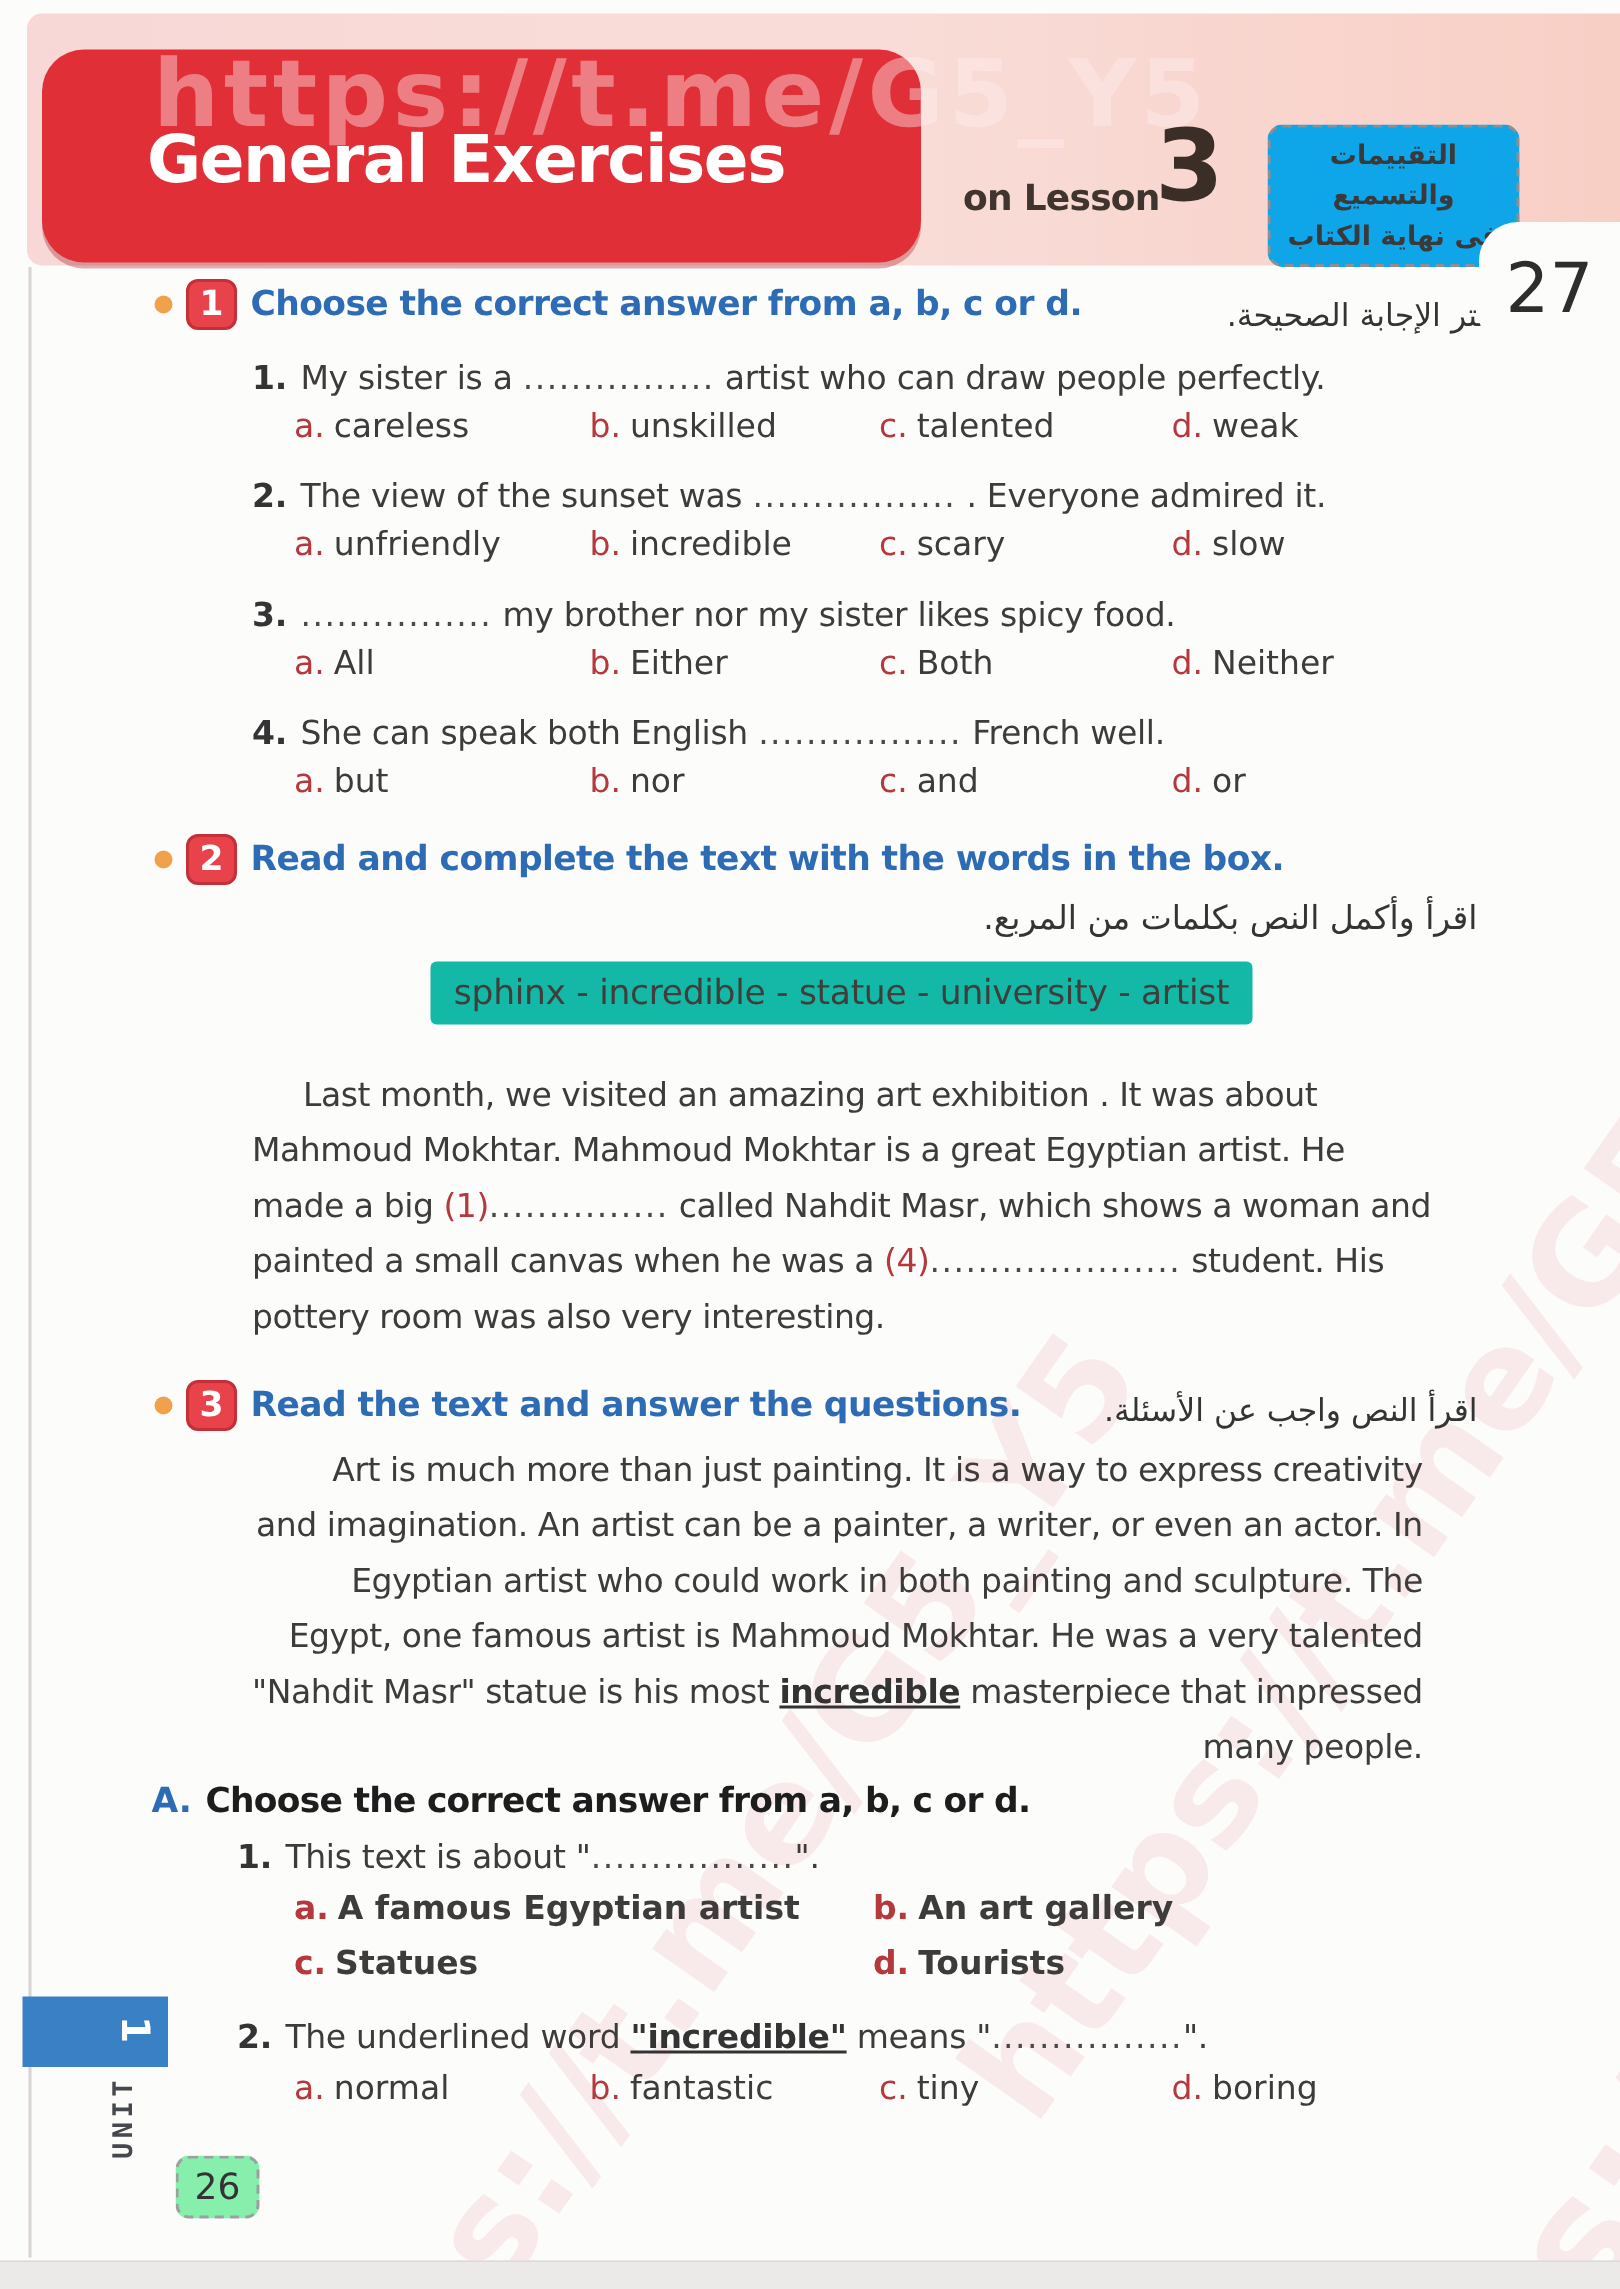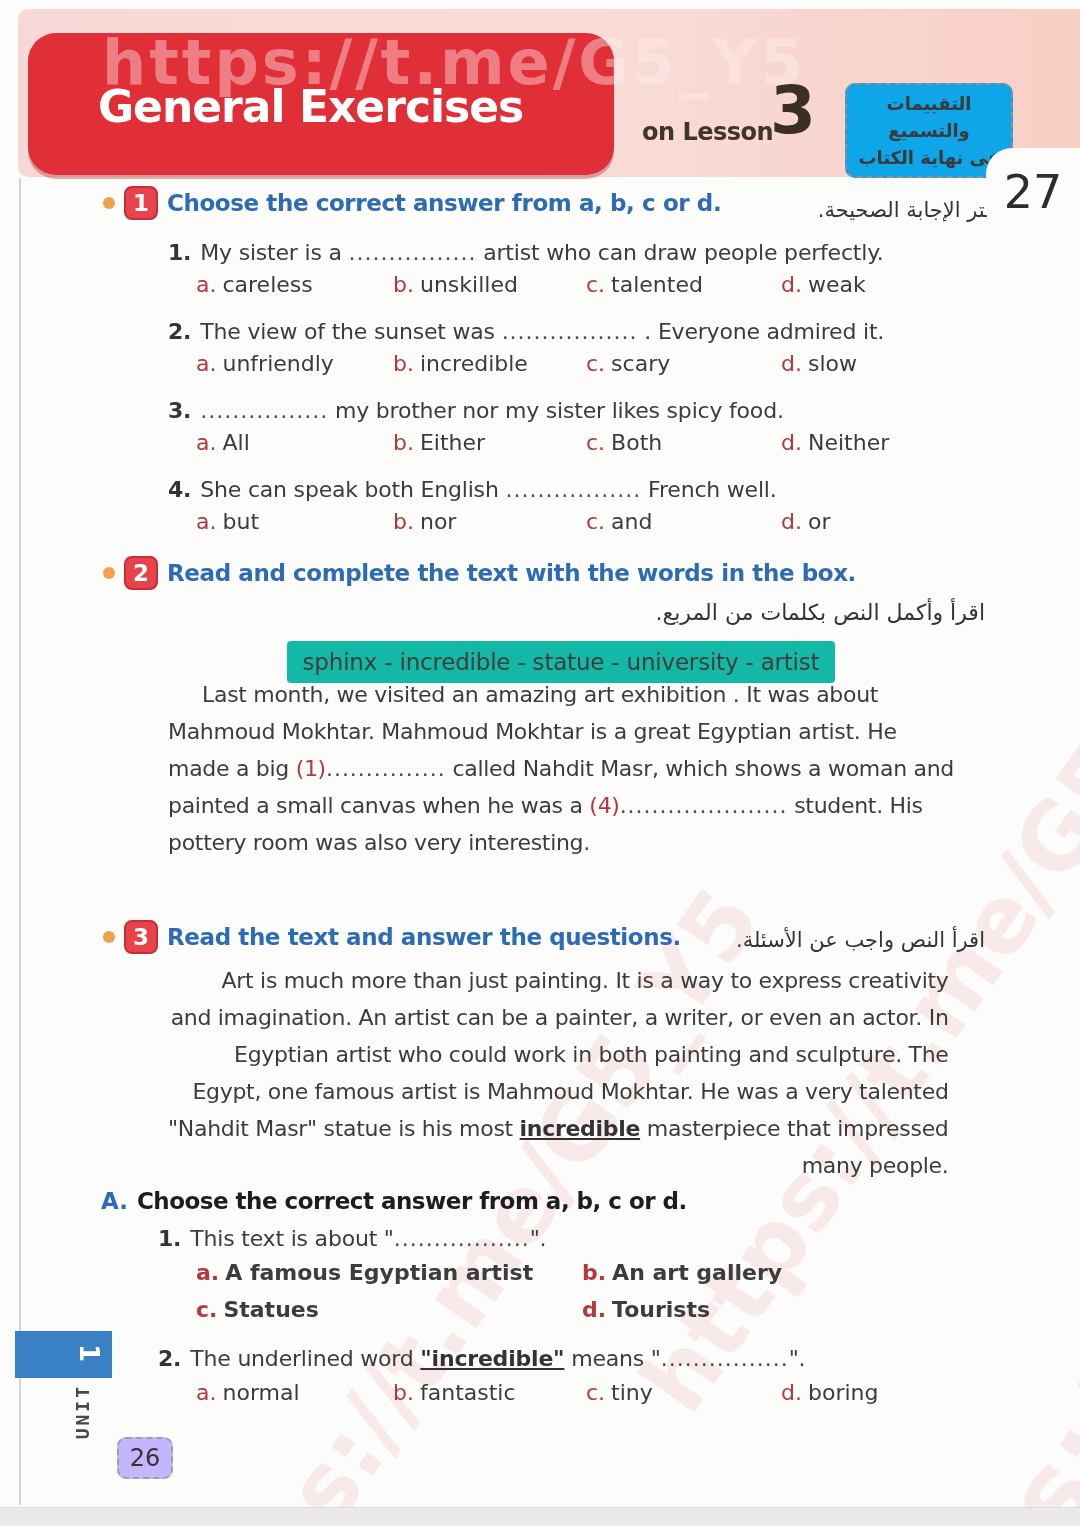--- a/index.html
+++ b/index.html
@@ -54,42 +54,42 @@
   .q-block{margin-bottom:15px;}
   .q-text{font-size:22px;line-height:34px;color:#3d3c3a;letter-spacing:-0.2px;white-space:nowrap;}
   .q-num{font-weight:bold;color:#343434;margin-right:9px;}
   .opts{display:grid;line-height:30px;font-size:22px;color:#3d3c3a;row-gap:3px;}
   .qs-ex1 .opts{margin-left:28px;grid-template-columns:197px 193px 195px 1fr;}
   .qs-a .opts{margin-left:38px;line-height:34px;}
   .qs-a .opts.cols4{grid-template-columns:197px 193px 195px 1fr;}
   .opts.cols2{grid-template-columns:386px 1fr;font-weight:bold;}
   .opt-letter{color:#b5383c;margin-right:6px;}
   .para{position:absolute;z-index:2;font-size:22px;color:#3d3c3a;letter-spacing:-0.3px;white-space:nowrap;}
-  .para-ex2{left:168px;top:676px;line-height:37px;}
+  .para-ex2{left:168px;top:712px;line-height:37px;}
   .para-ex3{left:168px;top:962px;line-height:37px;text-align:right;}
   .rich-line.indent{padding-left:34px;}
   .seg-red{color:#b5383c;}
   .seg-dots{color:#4c4a48;letter-spacing:1px;}
   .seg-boldu{font-weight:bold;text-decoration:underline;color:#333;}
 
   .word-box{position:absolute;left:287px;top:641px;width:548px;height:42px;z-index:2;background:#14b8a6;
             border-radius:4px;display:flex;align-items:center;justify-content:center;
             font-size:23px;color:#403e3b;letter-spacing:-0.2px;}
 
   .section-a{position:absolute;left:101px;top:1188px;z-index:2;display:flex;gap:9px;align-items:baseline;white-space:nowrap;}
   .sec-label{color:#2d6cb5;font-weight:bold;font-size:23px;}
   .sec-title{color:#1d1d1d;font-weight:bold;font-size:23px;letter-spacing:-0.5px;}
 
   
   .unit-tab{position:absolute;left:15px;top:1331px;width:97px;height:47px;background:#3a80c4;z-index:3;}
   .unit-tab-num{position:absolute;right:14px;top:9px;color:#fff;font-size:26px;font-weight:bold;
                 transform:rotate(90deg);line-height:1;}
   .unit-label{position:absolute;left:72px;top:1384px;z-index:3;writing-mode:vertical-rl;transform:rotate(180deg);
               font-family:"DejaVu Sans Mono",monospace;font-size:18px;font-weight:bold;letter-spacing:3px;color:#45494d;}
-  .page-26{position:absolute;left:117px;top:1437px;width:56px;height:42px;z-index:3;background:#c4b5fd;
+  .page-26{position:absolute;left:117px;top:1437px;width:56px;height:42px;z-index:3;background:#86efac;
            border:2px dashed #9aa19f;border-radius:9px;box-sizing:border-box;
            display:flex;align-items:center;justify-content:center;font-size:24px;color:#333;}
 </style>
 </head>
 <body>
 
 <div class="page">
 
   <div class="wm-top">https://t.me/G5_Y5</div>
   <div class="wm-diag wm-d1">https://t.me/G5_Y5</div>

